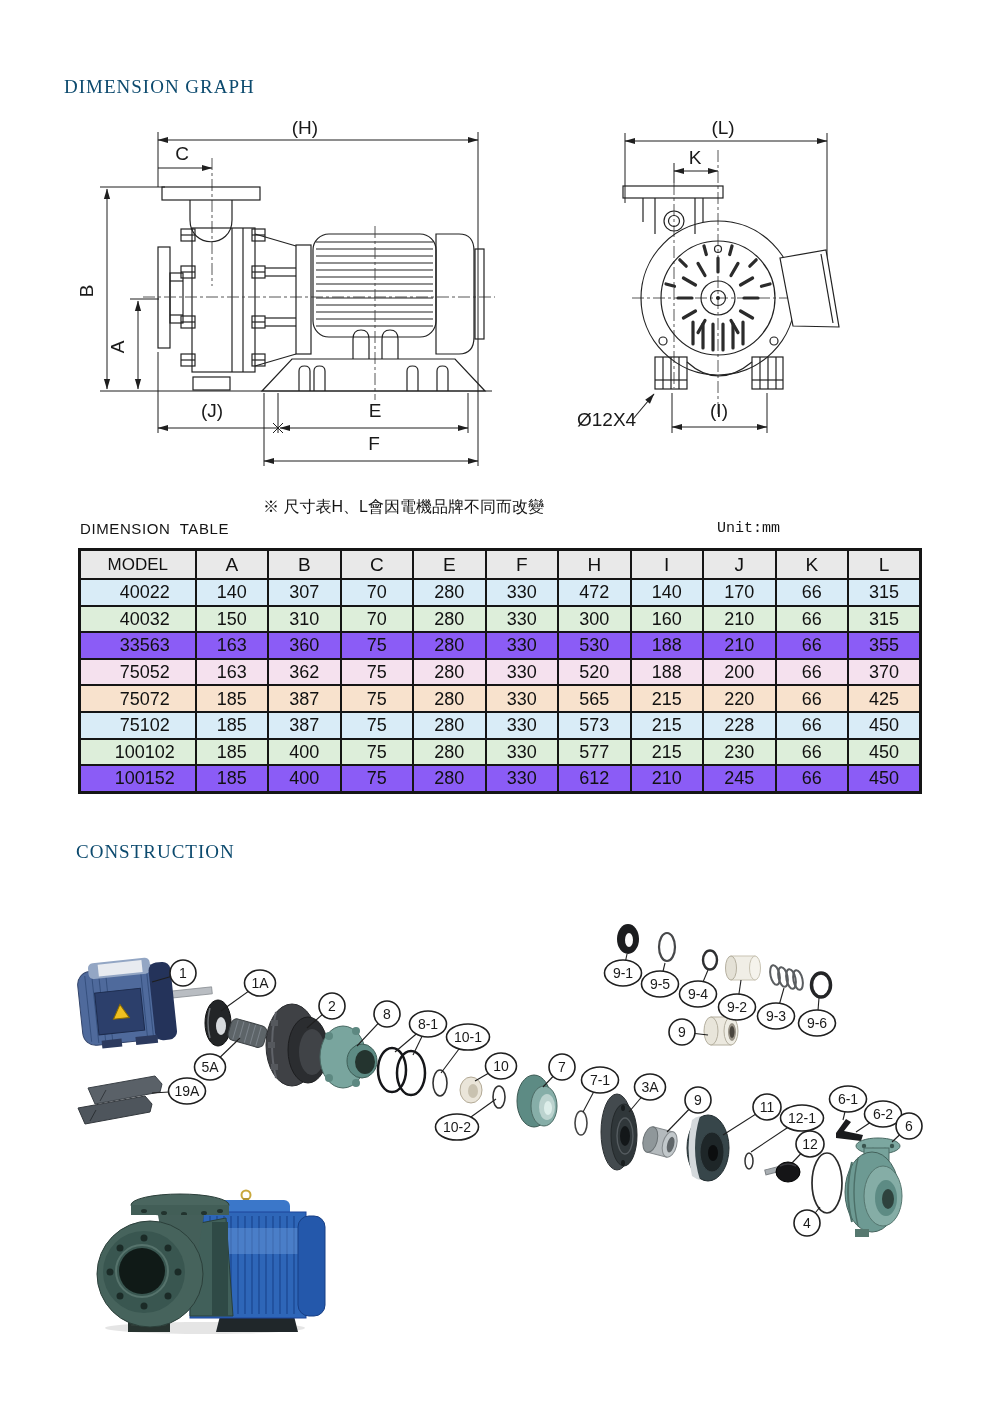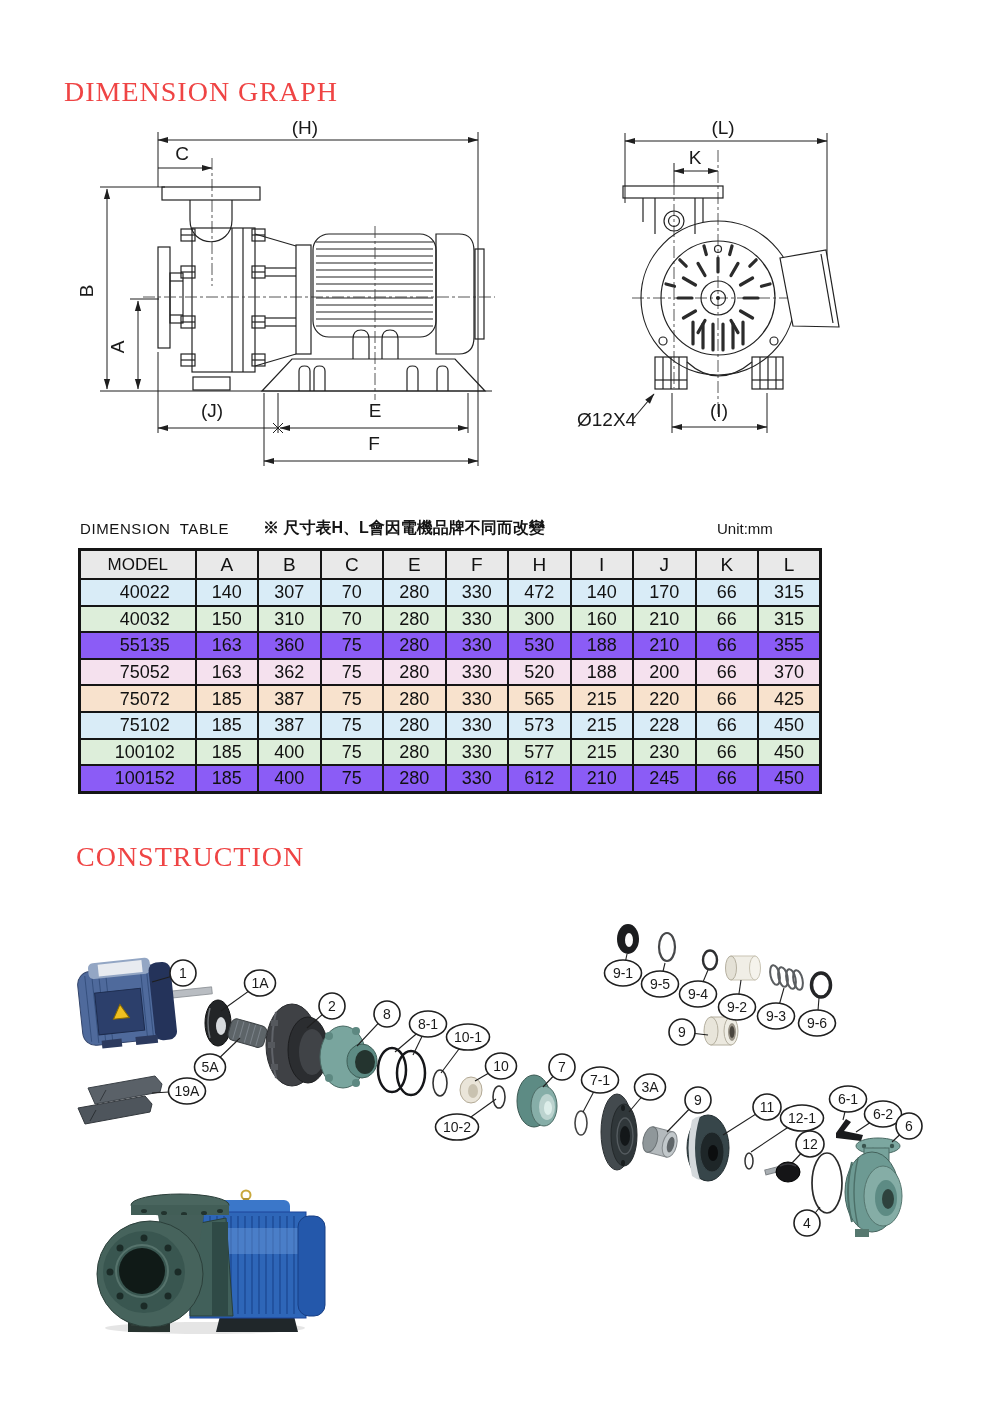--- a/index.html
+++ b/index.html
@@ -1,23 +1,23 @@
 <!DOCTYPE html>
 <html><head>
 <meta charset="utf-8">
 <style>
   html,body{margin:0;padding:0;background:#fff;}
   .page{position:relative;width:1000px;height:1415px;background:#ffffff;overflow:hidden;
         font-family:"Liberation Sans",sans-serif;}
-  .serif-title{position:absolute;font-family:"Liberation Serif",serif;color:#ef4444;
-        font-size:28px;letter-spacing:1px;white-space:pre;}
+  .serif-title{position:absolute;font-family:"Liberation Serif",serif;color:#0c4a6e;
+        font-size:19px;letter-spacing:1px;white-space:pre;}
   .tbl-caption{position:absolute;font-size:15px;color:#141414;letter-spacing:.6px;white-space:pre;}
   .tbl-note{position:absolute;font-size:16px;color:#141414;white-space:pre;}
-  .tbl-unit{position:absolute;font-size:15px;color:#141414;}
-  table.dim-table{position:absolute;left:78px;top:548px;width:744px;border-collapse:collapse;
+  .tbl-unit{position:absolute;font-size:15px;color:#141414;font-family:Liberation Mono, monospace;}
+  table.dim-table{position:absolute;left:78px;top:548px;width:844px;border-collapse:collapse;
         table-layout:fixed;border:3px solid #151515;}
   table.dim-table th,table.dim-table td{border:2px solid #151515;text-align:center;
         padding:0;color:#111;overflow:hidden;}
   table.dim-table th{height:27px;background:#e9e9e9;font-weight:400;font-size:19px;line-height:1;}
   table.dim-table th.model-h{font-size:17px;}
   table.dim-table td{height:24.6px;font-size:18px;line-height:1;}
   table.dim-table td:first-child{padding-left:14px;}
   tbody tr:nth-child(5n+1) td{background:#d9ecf7;}
   tbody tr:nth-child(5n+2) td{background:#ddeeda;}
   tbody tr:nth-child(5n+3) td{background:#8b5cf6;}
@@ -233,21 +233,21 @@
       <line class="ln" x1="712" y1="285" x2="712" y2="325"></line>
       <line class="ln" x1="617" y1="319" x2="712" y2="319" marker-start="url(#arr)" marker-end="url(#arr)"></line>
       <text class="dim-label" x="664" y="309" text-anchor="middle">(I)</text>
 
       <text class="dim-label" x="522" y="318">Ø12X4</text>
       <line class="lead" x1="578" y1="311" x2="599" y2="286" marker-end="url(#arr)"></line>
     </g>
   </svg>
 
   <div class="tbl-caption" style="left:80px;top:520px;">DIMENSION  TABLE</div>
-  <div class="tbl-note" style="left:263px;top:518px;font-weight:bold;">※ 尺寸表H、L會因電機品牌不同而改變</div>
+  <div class="tbl-note" style="left:263px;top:497px;">※ 尺寸表H、L會因電機品牌不同而改變</div>
   <div class="tbl-unit" style="left:717px;top:520px;">Unit:mm</div>
 
   <table class="dim-table">
     <colgroup>
       <col style="width:116px">
         <col>
         <col>
         <col>
         <col>
         <col>
@@ -293,21 +293,21 @@
           <td>70</td>
           <td>280</td>
           <td>330</td>
           <td>300</td>
           <td>160</td>
           <td>210</td>
           <td>66</td>
           <td>315</td>
         </tr>
         <tr>
-          <td>55135</td>
+          <td>33563</td>
           <td>163</td>
           <td>360</td>
           <td>75</td>
           <td>280</td>
           <td>330</td>
           <td>530</td>
           <td>188</td>
           <td>210</td>
           <td>66</td>
           <td>355</td>

